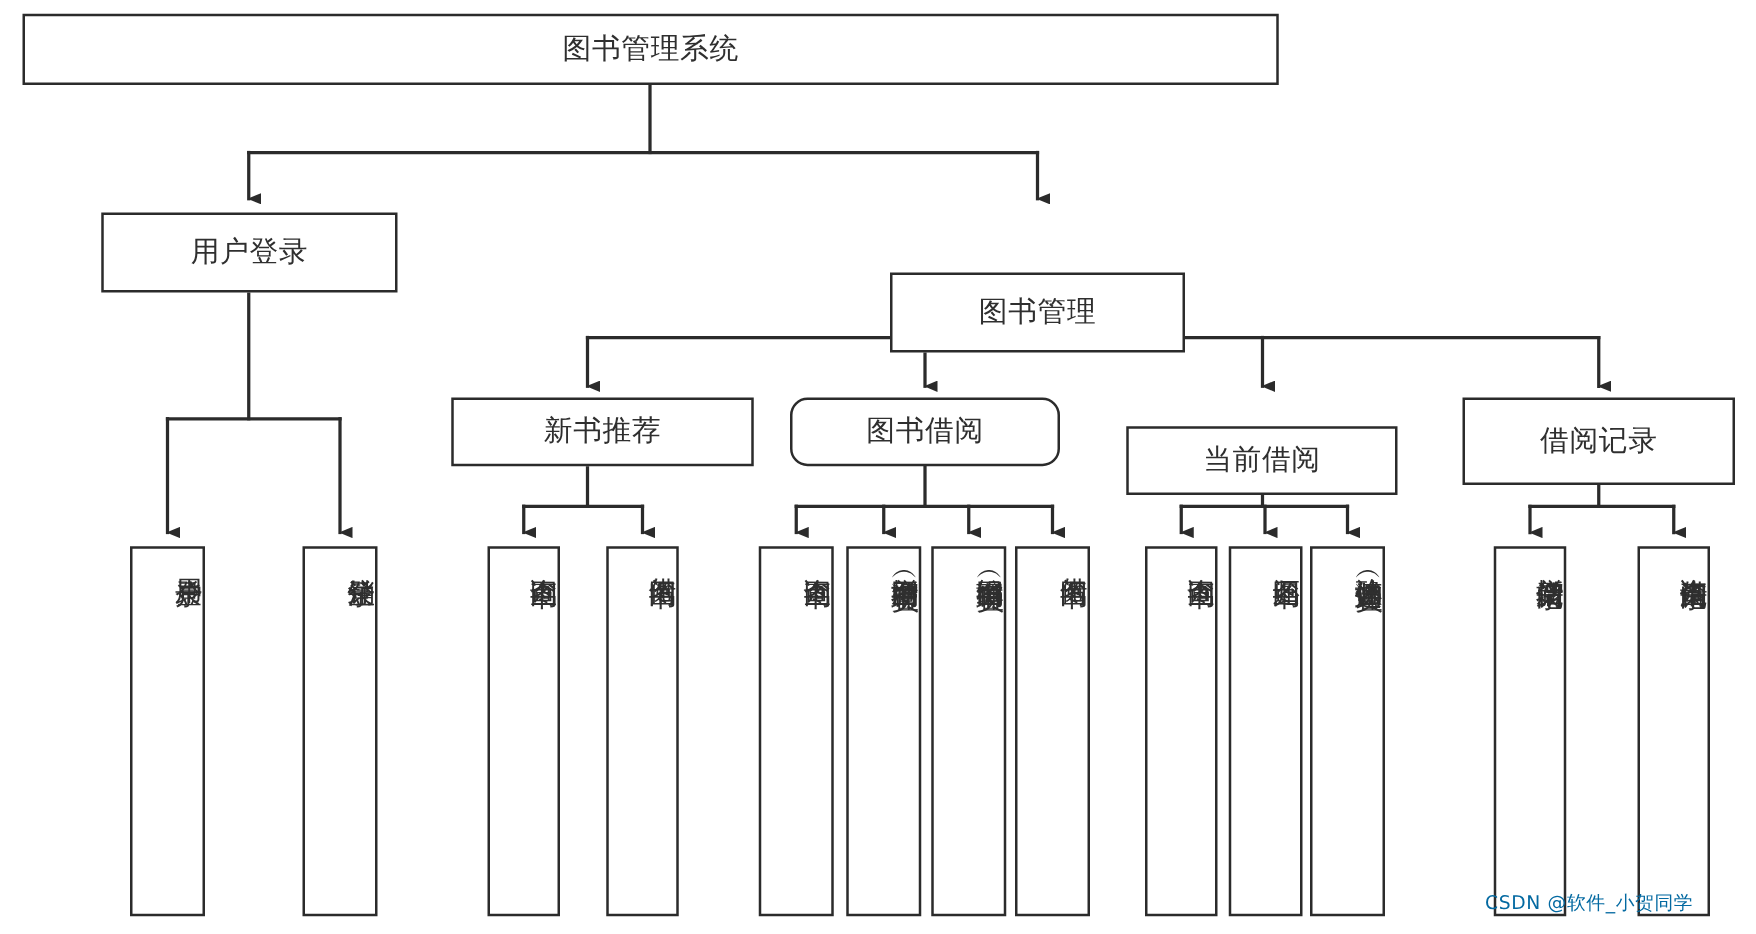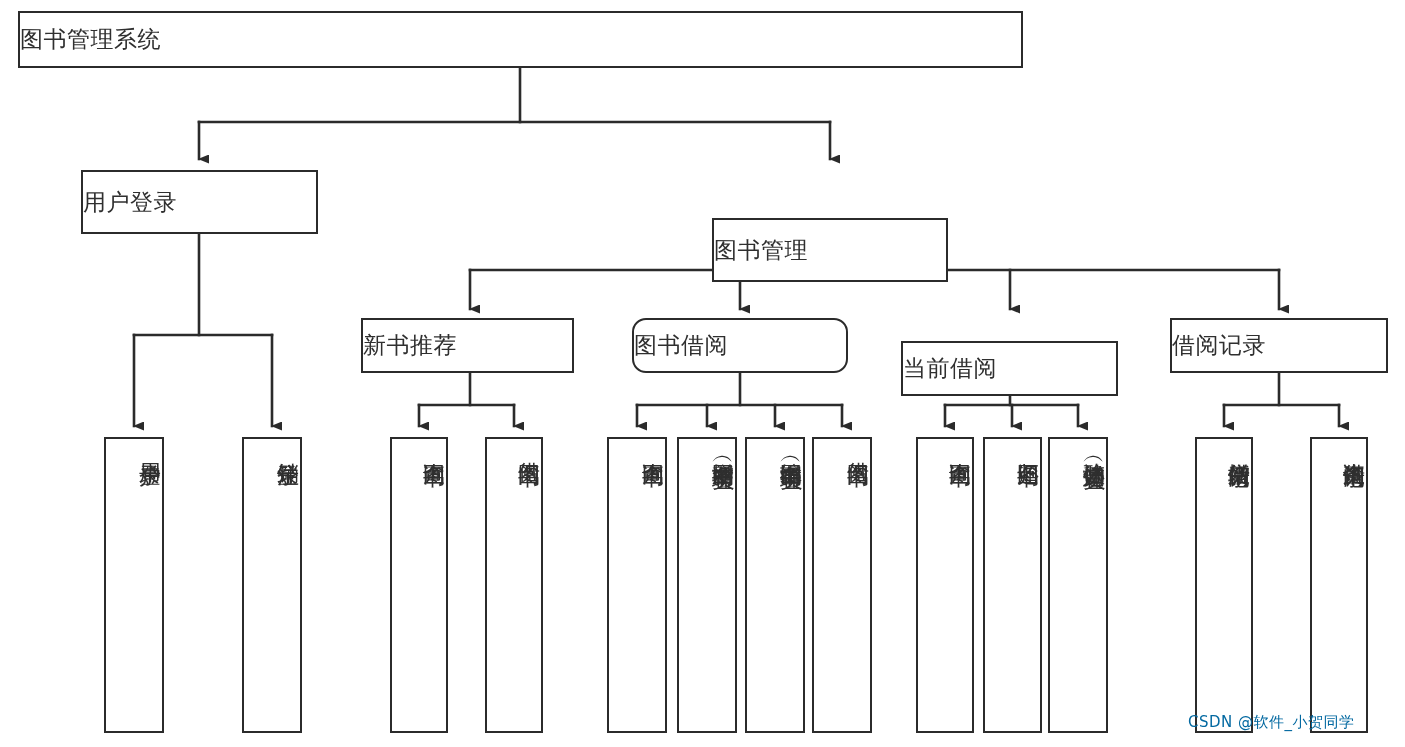--- a/index.html
+++ b/index.html
@@ -26,21 +26,21 @@
     height: 747px;
   }
   .node {
     position: absolute;
     box-sizing: border-box;
     border: 2px solid #2b2b2b;
     background: #ffffff;
     color: #2f2f2f;
     display: flex;
     align-items: center;
-    justify-content: flex-start;
+    justify-content: center;
     text-align: center;
     line-height: 1.05;
     z-index: 3;
   }
   .node.h {
     font-size: 23px;
     letter-spacing: 0.5px;
   }
   .node.v {
     writing-mode: vertical-rl;
@@ -124,30 +124,30 @@
     <span class="label">图书管理系统</span>
   </div>
 
   <div class="node h" style="left:81px; top:170px; width:237px; height:64px;">
     <span class="label">用户登录</span>
   </div>
   <div class="node h" style="left:712px; top:170px; width:236px; height:64px;margin-top:48px;">
     <span class="label">图书管理</span>
   </div>
 
-  <div class="node h" style="left:361px; top:318px; width:213px; height:55px;">
+  <div class="node h" style="left:361px; top:318px; width:242px; height:55px;">
     <span class="label">新书推荐</span>
   </div>
   <div class="node h" style="left:632px; top:318px; width:216px; height:55px;border-radius:14px;">
     <span class="label">图书借阅</span>
   </div>
   <div class="node h" style="left:901px; top:318px; width:217px; height:55px;margin-top:23px;">
     <span class="label">当前借阅</span>
   </div>
-  <div class="node h" style="left:1170px; top:318px; width:218px; height:55px;">
+  <div class="node h" style="left:1170px; top:318px; width:218px; height:70px;">
     <span class="label">借阅记录</span>
   </div>
 
   <div class="node v" style="left:104px; top:437px; width:60px; height:296px;">
     <span class="label">用户登录</span>
   </div>
   <div class="node v" style="left:242px; top:437px; width:60px; height:296px;">
     <span class="label">注销登录</span>
   </div>
 

